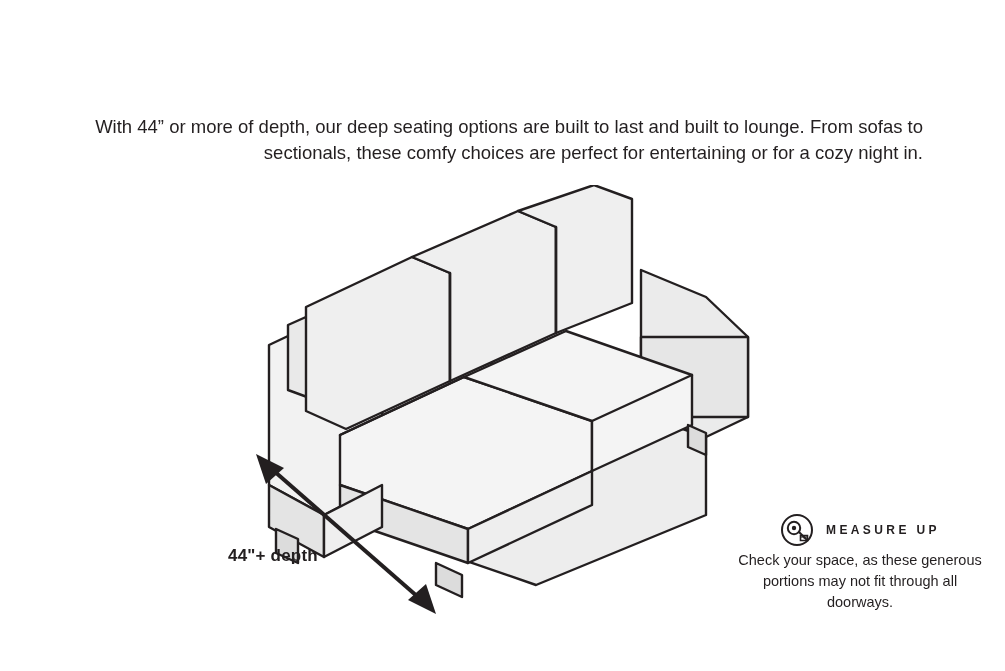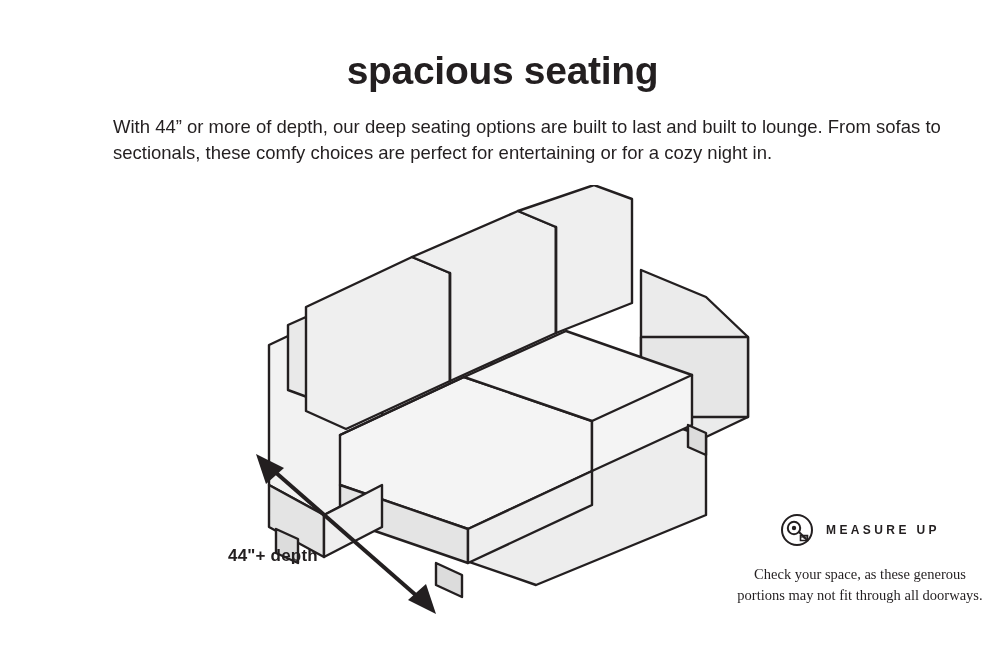--- a/index.html
+++ b/index.html
@@ -29,25 +29,24 @@
     font-weight: bold;
     letter-spacing: -0.3px;
     color: #231f20;
     line-height: 1.1;
   }
   .subcopy {
     position: absolute;
     top: 114px;
     left: 82px;
     width: 841px;
-    text-align: left;
+    text-align: right;
     font-size: 18.5px;
     line-height: 1.42;
     color: #231f20;
-    margin-left: 31px;
   }
   .sofa-art {
     position: absolute;
     left: 236px;
     top: 185px;
     width: 540px;
     height: 430px;
   }
   .dim-label {
     position: absolute;
@@ -72,36 +71,34 @@
     gap: 12px;
     height: 36px;
   }
   .measure-title {
     font-size: 12px;
     font-weight: bold;
     letter-spacing: 3.4px;
     color: #231f20;
   }
   .measure-body {
-    margin-top: 16px;
+    margin-top: 2px;
     font-size: 14.5px;
     line-height: 1.45;
     color: #231f20;
-    font-family: Liberation Serif, serif;
   }
   .arrow-svg, .sofa-svg, .measure-icon-svg {
     display: block;
   }
 </style>
 </head>
 <body>
 
 <div class="page">
 
-  <div class="headline">spacious seating</div>
 
   <div class="subcopy">With 44” or more of depth, our deep seating options are built to last and built to lounge. From sofas to sectionals, these comfy choices are perfect for entertaining or for a cozy night in.</div>
 
   <div class="sofa-art">
     <svg class="sofa-svg" width="540" height="430" viewBox="0 0 540 430" xmlns="http://www.w3.org/2000/svg">
       <g fill="#f0f0f0" stroke="#231f20" stroke-width="2.4" stroke-linejoin="round" stroke-linecap="round">
 
         <path d="M405 85 L470 112 L512 152 L512 232 L470 252 L405 220 Z" fill="#ebebeb"></path>
 
         <path d="M405 152 L512 152 L512 232 L405 232 Z" fill="#e6e6e6"></path>

